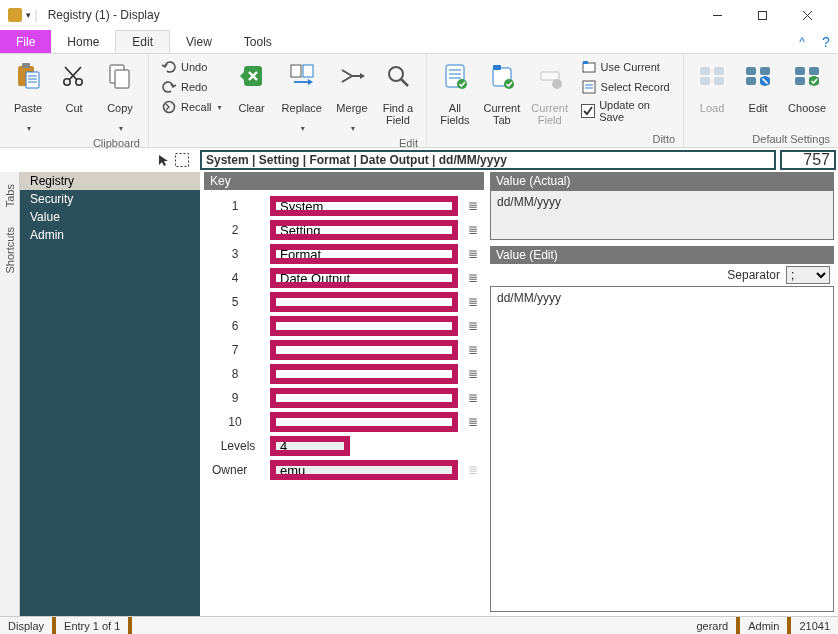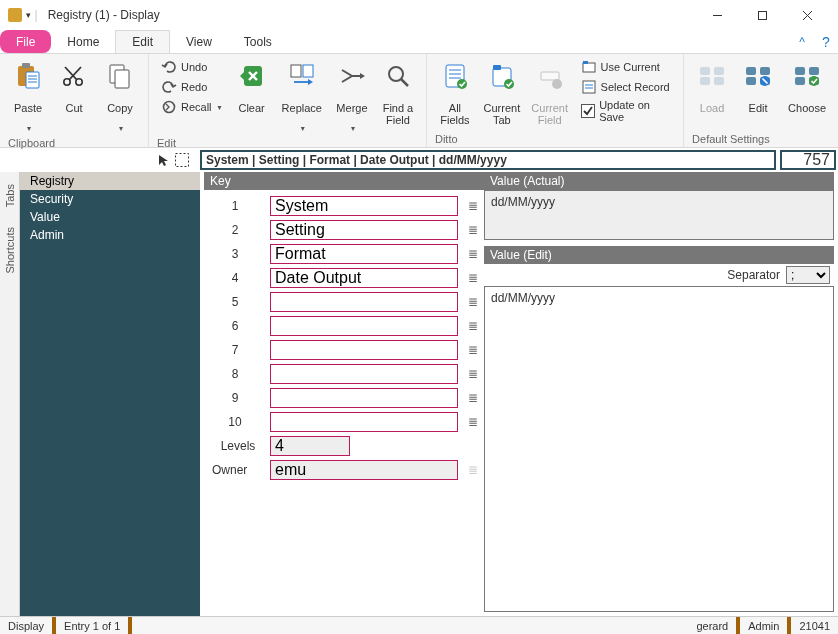--- a/index.html
+++ b/index.html
@@ -5,52 +5,52 @@
 * { margin: 0; padding: 0; box-sizing: border-box; }
 body { font-family: "Segoe UI", Tahoma, sans-serif; font-size: 12px; color: #333; background: #fff; width: 838px; height: 634px; overflow: hidden; display: flex; flex-direction: column; }
 .titlebar { height: 30px; display: flex; align-items: center; padding: 0 8px; background: #fff; }
 .titlebar .qat { display: flex; align-items: center; gap: 4px; }
 .titlebar .title { margin-left: 10px; }
 .titlebar .spacer { flex: 1; }
 .winbtn { width: 45px; height: 28px; display: flex; align-items: center; justify-content: center; }
 .winbtn svg { width: 11px; height: 11px; }
 .ribbon-tabs { height: 24px; display: flex; align-items: stretch; border-bottom: 1px solid #d9d9d9; }
 .ribbon-tabs .tab { padding: 0 16px; display: flex; align-items: center; cursor: pointer; }
-.ribbon-tabs .tab.file { background: #ec4899; color: #fff; border-radius: 8px; }
+.ribbon-tabs .tab.file { background: #d946ef; color: #fff; }
 .ribbon-tabs .tab.active { background: #f5f5f5; border: 1px solid #d9d9d9; border-bottom: none; }
 .ribbon-tabs .rspacer { flex: 1; }
 .ribbon-tabs .caret { width: 24px; display: flex; align-items: center; justify-content: center; color: #1979ca; }
 .ribbon { height: 94px; background: #f5f5f5; border-bottom: 1px solid #d9d9d9; display: flex; }
 .rgroup { border-right: 1px solid #e1e1e1; padding: 4px 8px 2px 8px; display: flex; flex-direction: column; }
 .rgroup-body { flex: 1; display: flex; align-items: flex-start; gap: 6px; }
-.rgroup-label { text-align: left; color: #666; font-size: 11px; margin-top: 2px; }
+.rgroup-label { text-align: right; color: #666; font-size: 11px; margin-top: 2px; }
 .rbtn-lg { display: flex; flex-direction: column; align-items: center; justify-content: flex-start; gap: 10px; padding: 2px 4px; cursor: pointer; min-width: 40px; }
 .rbtn-lg .ico { width: 32px; height: 32px; display: flex; align-items: center; justify-content: center; }
 .rbtn-lg .lbl { font-size: 11px; text-align: center; line-height: 12px; }
 .rbtn-lg.disabled { opacity: 0.45; }
 .rbtn-stack { display: flex; flex-direction: column; gap: 2px; }
 .rbtn-sm { display: flex; align-items: center; gap: 4px; padding: 1px 4px; cursor: pointer; font-size: 11px; }
 .rbtn-sm .ico { width: 16px; height: 16px; display: flex; align-items: center; justify-content: center; }
 .pathbar { height: 20px; display: flex; align-items: stretch; margin: 2px 2px; gap: 4px; }
 .pathbar .tools { width: 194px; display: flex; align-items: center; justify-content: flex-end; gap: 4px; padding-right: 6px; }
 .pathbar .pathbox { flex: 1; border: 2px solid #2c4f5c; background: #fff; display: flex; align-items: center; padding: 0 4px; font-weight: bold; font-size: 12px; }
 .pathbar .countbox { width: 56px; border: 2px solid #2c4f5c; background: #fff; display: flex; align-items: center; justify-content: flex-end; padding: 0 4px; font-size: 16px; }
 .workspace { flex: 1; display: flex; overflow: hidden; }
 .vtabs { width: 20px; background: #f2f2f2; border-right: 1px solid #ccc; display: flex; flex-direction: column; align-items: center; padding-top: 12px; gap: 20px; }
 .vtab-lbl { writing-mode: vertical-rl; transform: rotate(180deg); font-size: 11px; color: #555; cursor: pointer; }
 .sidebar { width: 180px; background: #2c4f5c; color: #fff; display: flex; flex-direction: column; }
 .sidebar .item { padding: 2px 10px; cursor: pointer; font-size: 12px; }
 .sidebar .item.active { background: #d4d0c8; color: #000; }
-.maincol { flex: 1; display: flex; padding: 0 4px 4px 4px; overflow: hidden; background:#fff; }
+.maincol { flex: 1; display: flex; gap: 6px; padding: 0 4px 4px 4px; overflow: hidden; background:#fff; }
 .keycol { width: 280px; display: flex; flex-direction: column; }
 .valcol { flex: 1; display: flex; flex-direction: column; gap: 6px; }
 .panel-header { background: #777; color: #fff; padding: 2px 6px; font-size: 12px; }
 .keygrid { display: grid; grid-template-columns: 58px 1fr 18px; row-gap: 4px; column-gap: 6px; align-items: center; padding: 6px 2px; }
 .keygrid .rownum { text-align: center; }
-.keygrid input[type=text] { width: 100%; border: 1px solid #be185d; height: 20px; padding: 0 4px; font-size: 16px; font-family: inherit; }
+.keygrid input[type=text] { width: 100%; border: 6px solid #be185d; height: 20px; padding: 0 4px; font-size: 13px; font-family: inherit; }
 .keygrid input[readonly] { background: #eee; }
 .handle { color: #666; font-size: 12px; text-align: center; cursor: pointer; }
 .handle.disabled { color: #ccc; }
 .levels-input { width: 80px !important; }
 .valuebox { border: 1px solid #777; background: #eee; padding: 4px 6px; min-height: 50px; font-size: 12px; }
 .sep-row { display: flex; justify-content: flex-end; align-items: center; gap: 6px; padding: 2px 4px; font-size: 12px; }
 .sep-row select { width: 44px; height: 18px; border: 1px solid #777; font-size: 12px; }
 .editbox { border: 1px solid #777; background: #fff; padding: 4px 6px; flex: 1; font-size: 12px; }
 .statusbar { height: 18px; border-top: 1px solid #ccc; display: flex; align-items: center; font-size: 11px; background: #f6f6f6; }
 .statusbar .cell { border-right: 4px solid #a16207; padding: 0 8px; height: 100%; display: flex; align-items: center; }

